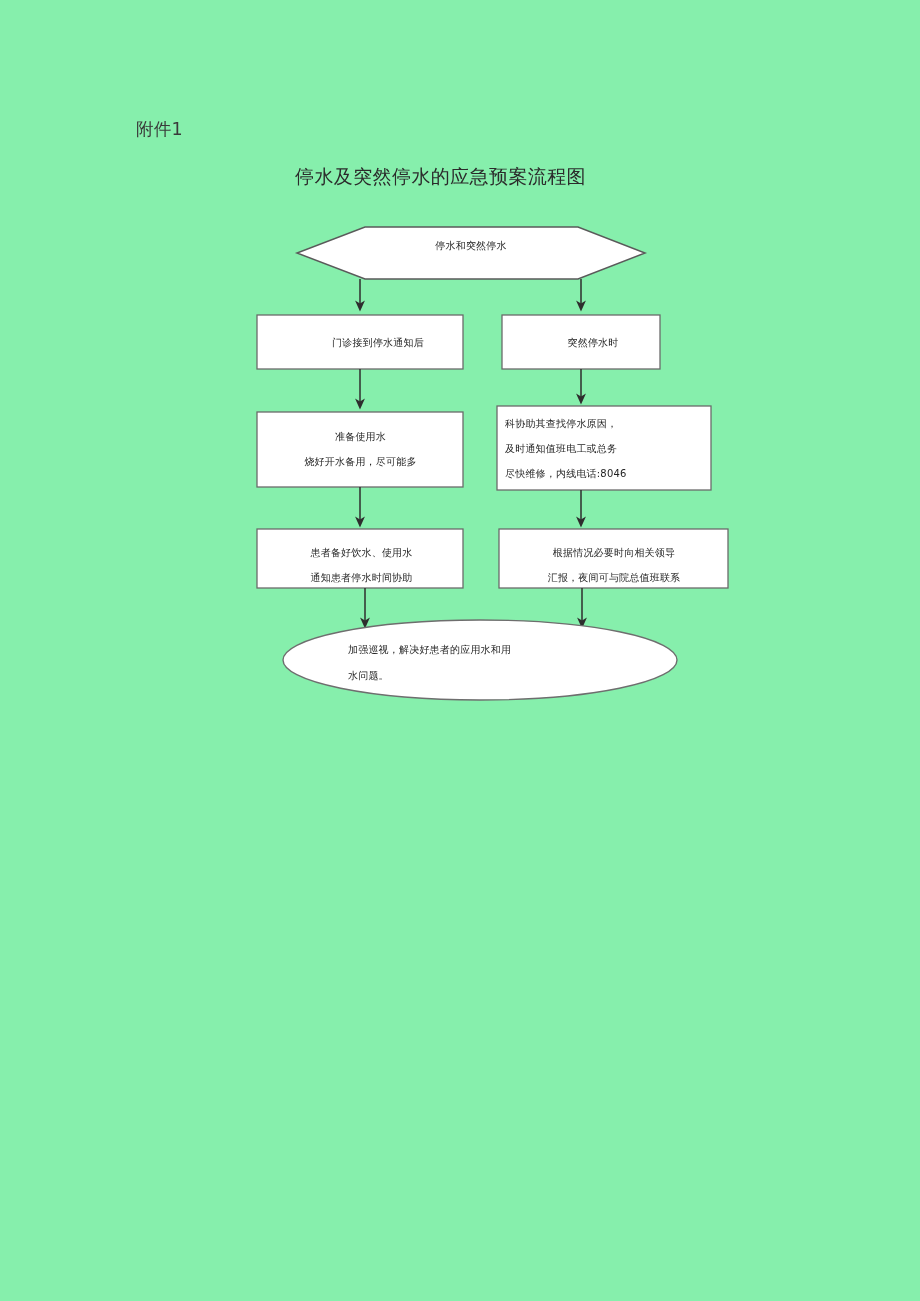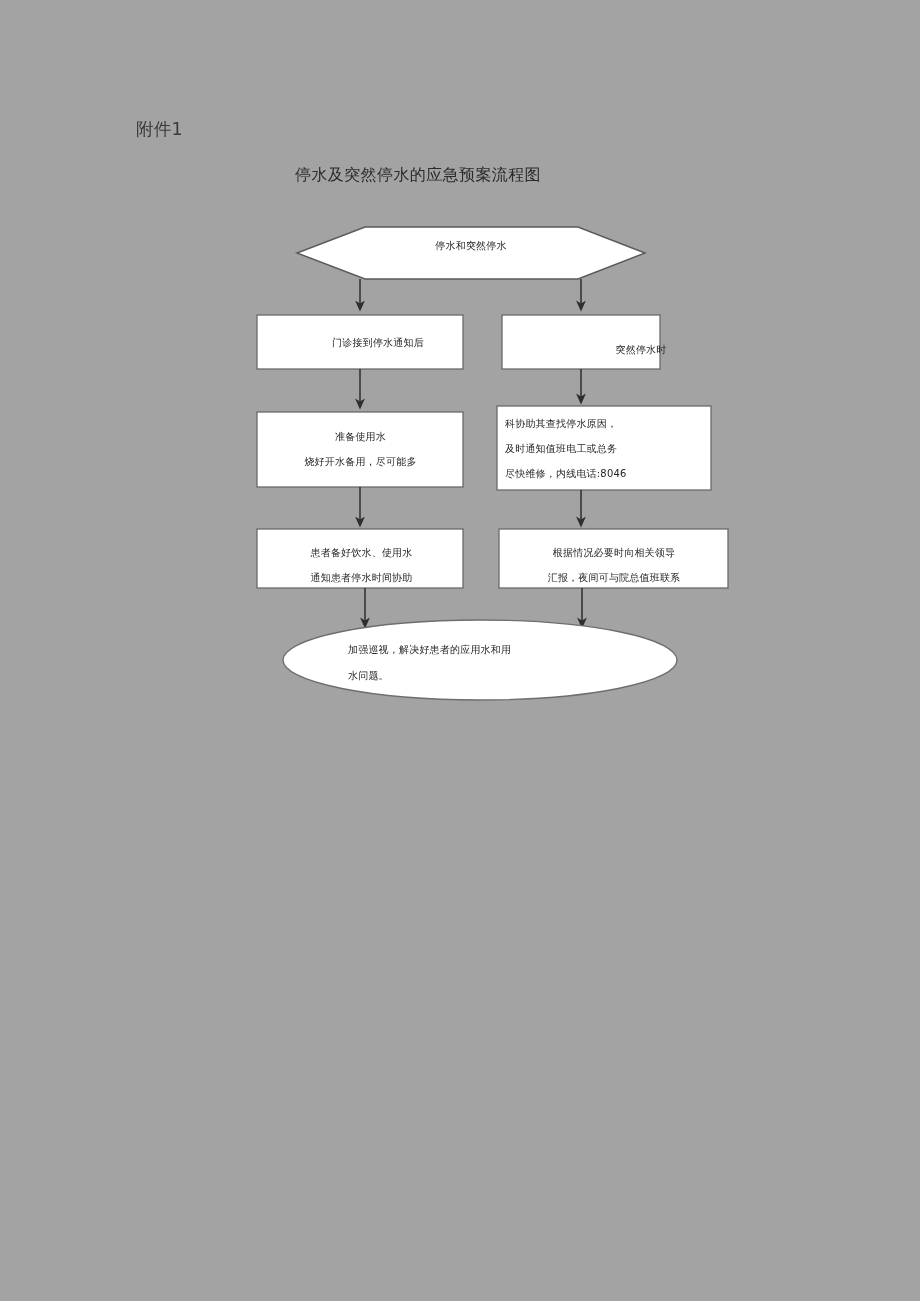--- a/index.html
+++ b/index.html
@@ -9,40 +9,40 @@
     background: #ffffff;
   }
   body {
     font-family: "DejaVu Sans", "Liberation Sans", sans-serif;
     color: #1a1a1a;
   }
   #page {
     position: relative;
     width: 920px;
     height: 1301px;
-    background: #a3a3a3;
+    background: #86efac;
     overflow: hidden;
   }
 
   
   #attachment-label {
     position: absolute;
     left: 136px;
     top: 119px;
     font-size: 17.5px;
     line-height: 1.2;
     color: #3a3a3a;
     white-space: nowrap;
     letter-spacing: 0.3px;
   }
   #doc-title {
     position: absolute;
     left: 295px;
     top: 165px;
-    font-size: 16px;
+    font-size: 19px;
     line-height: 1.2;
     color: #2b2b2b;
     white-space: nowrap;
     letter-spacing: 0.4px;
   }
 
   
   #flow {
     position: absolute;
     left: 0;
@@ -74,21 +74,21 @@
   
   #start-label {
     left: 297px;
     top: 233px;
     width: 348px;
     text-align: center;
   }
 
   
   #box-l1-label { left: 258px; top: 330px; width: 174px; margin-left: 33px; }
-  #box-r1-label { left: 503px; top: 337px; width: 180px; margin-left: 48px; }
+  #box-r1-label { left: 503px; top: 330px; width: 180px; }
 
   
   #box-l2-label { left: 264px; top: 424px; width: 193px; }
   #box-r2-label { left: 505px; top: 411px; width: 205px; text-align: left; }
 
   
   #box-l3-label { left: 262px; top: 540px; width: 199px; }
   #box-r3-label { left: 503px; top: 540px; width: 222px; }
 
   

